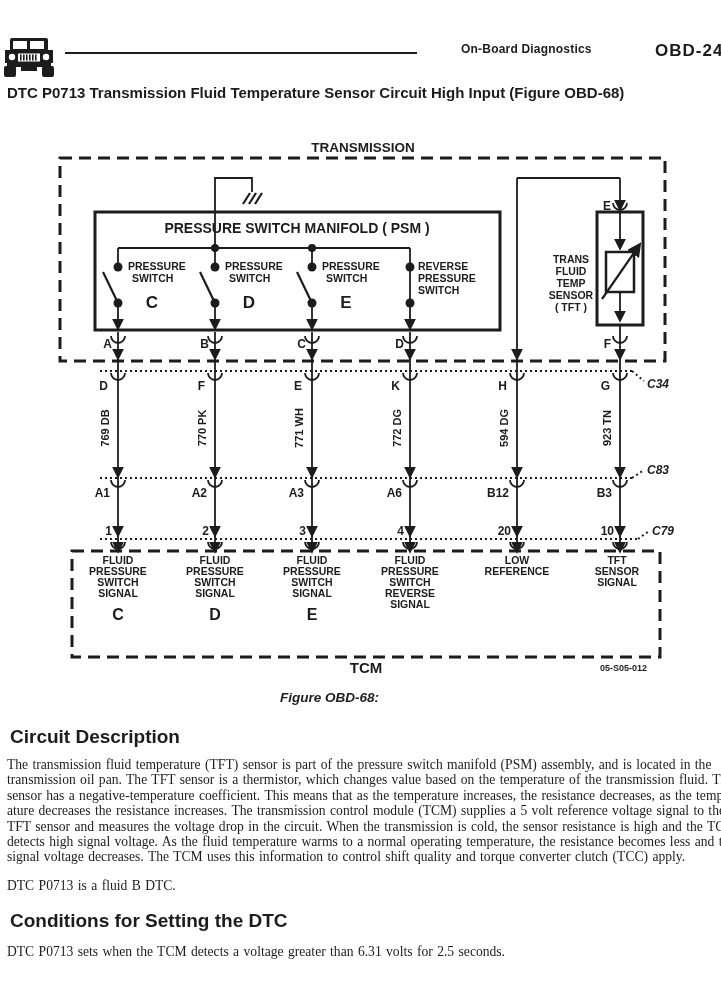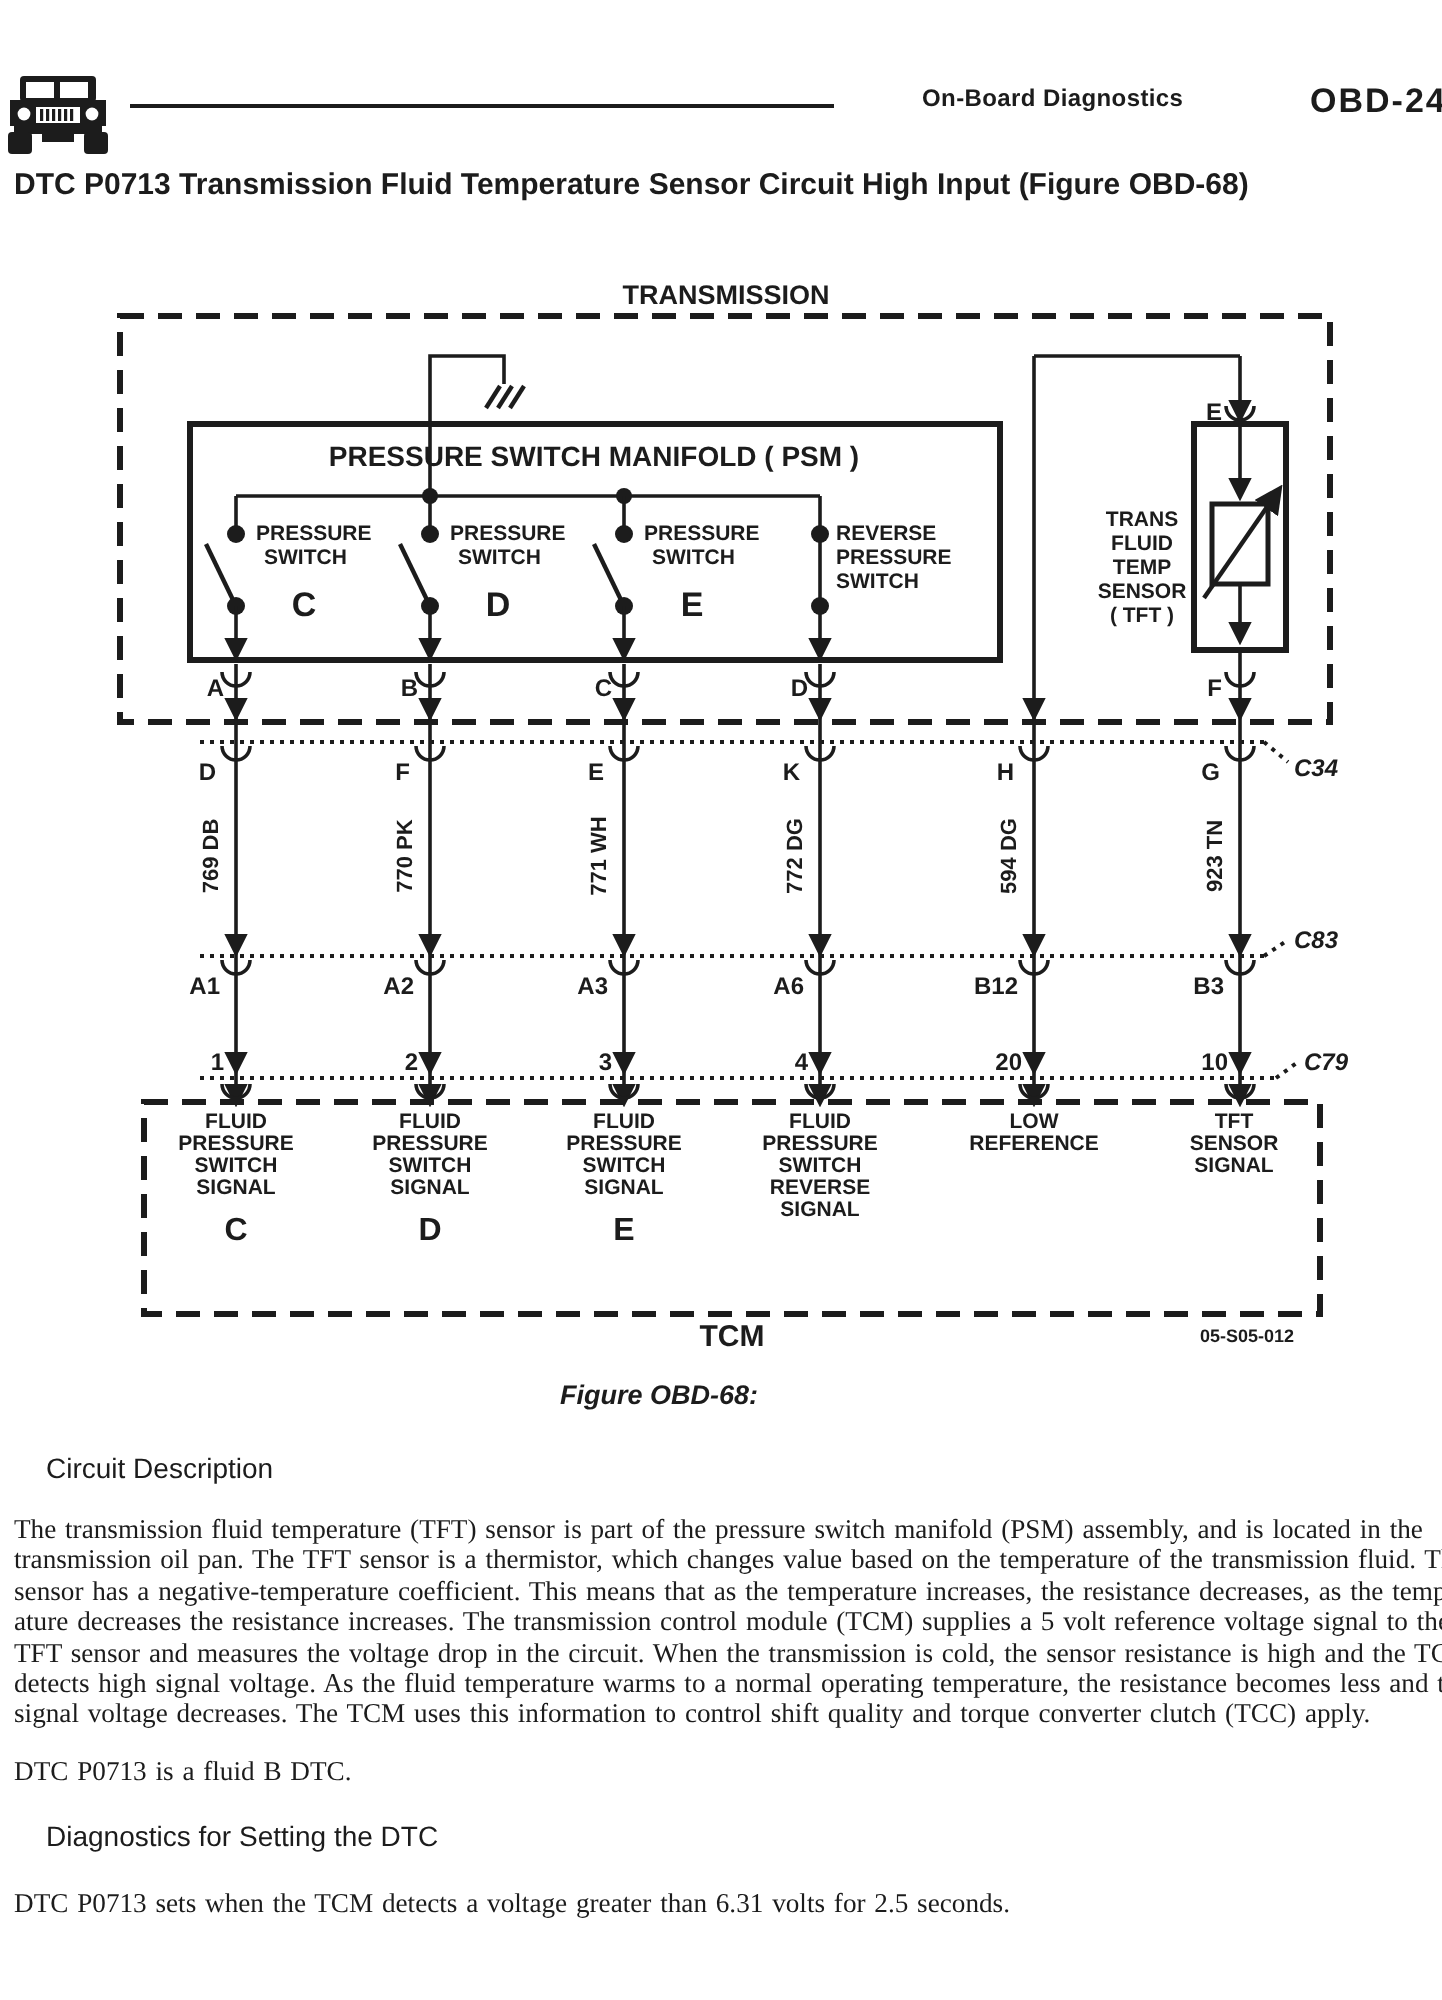--- a/index.html
+++ b/index.html
@@ -21,21 +21,21 @@
   .w{stroke:#1c1c1c;stroke-width:1.8;fill:none;}
   .w2{stroke:#1c1c1c;stroke-width:2.2;fill:none;}
   .box{stroke:#1c1c1c;stroke-width:3;fill:none;}
   .dash{stroke-dasharray:12 7;}
   .dlin{stroke:#1c1c1c;stroke-width:2;fill:none;stroke-dasharray:2 3;}
   .d{fill:#1c1c1c;}
   .arc{stroke:#1c1c1c;stroke-width:1.8;fill:none;}
   
   #caption{position:absolute;left:0;top:690px;width:659px;display:flex;justify-content:center;gap:14px;
            font-size:13.5px;font-style:italic;font-weight:bold;text-align:right;}
-  .h2{position:absolute;left:23px;font-size:14px;font-weight:normal;}
+  .h2{position:absolute;left:10px;font-size:19px;font-weight:bold;}
   .serif{font-family:"Liberation Serif",serif;font-size:13.6px;word-spacing:1px;white-space:nowrap;}
   #para{position:absolute;left:7px;top:757px;line-height:15.4px;}
 </style>
 </head>
 <body>
 
 <div>
   <svg class="abs" style="left:3px;top:38px" width="52" height="40" viewBox="0 0 52 40">
     <rect x="7" y="0" width="38" height="13" rx="2" fill="#1c1c1c"></rect>
     <rect x="10" y="3" width="14" height="8" fill="#ffffff"></rect>
@@ -275,15 +275,15 @@
   <div>transmission oil pan. The TFT sensor is a thermistor, which changes value based on the temperature of the transmission fluid. The</div>
   <div>sensor has a negative-temperature coefficient. This means that as the temperature increases, the resistance decreases, as the temper-</div>
   <div>ature decreases the resistance increases. The transmission control module (TCM) supplies a 5 volt reference voltage signal to the</div>
   <div>TFT sensor and measures the voltage drop in the circuit. When the transmission is cold, the sensor resistance is high and the TCM</div>
   <div>detects high signal voltage. As the fluid temperature warms to a normal operating temperature, the resistance becomes less and the</div>
   <div>signal voltage decreases. The TCM uses this information to control shift quality and torque converter clutch (TCC) apply.</div>
 </div>
 
 <div class="abs serif" style="left:7px;top:878px">DTC P0713 is a fluid B DTC.</div>
 
-<div class="h2" style="top:910px">Diagnostics for Setting the DTC</div>
+<div class="h2" style="top:910px">Conditions for Setting the DTC</div>
 
 <div class="abs serif" style="left:7px;top:944px">DTC P0713 sets when the TCM detects a voltage greater than 6.31 volts for 2.5 seconds.</div>
 
 </body></html>

